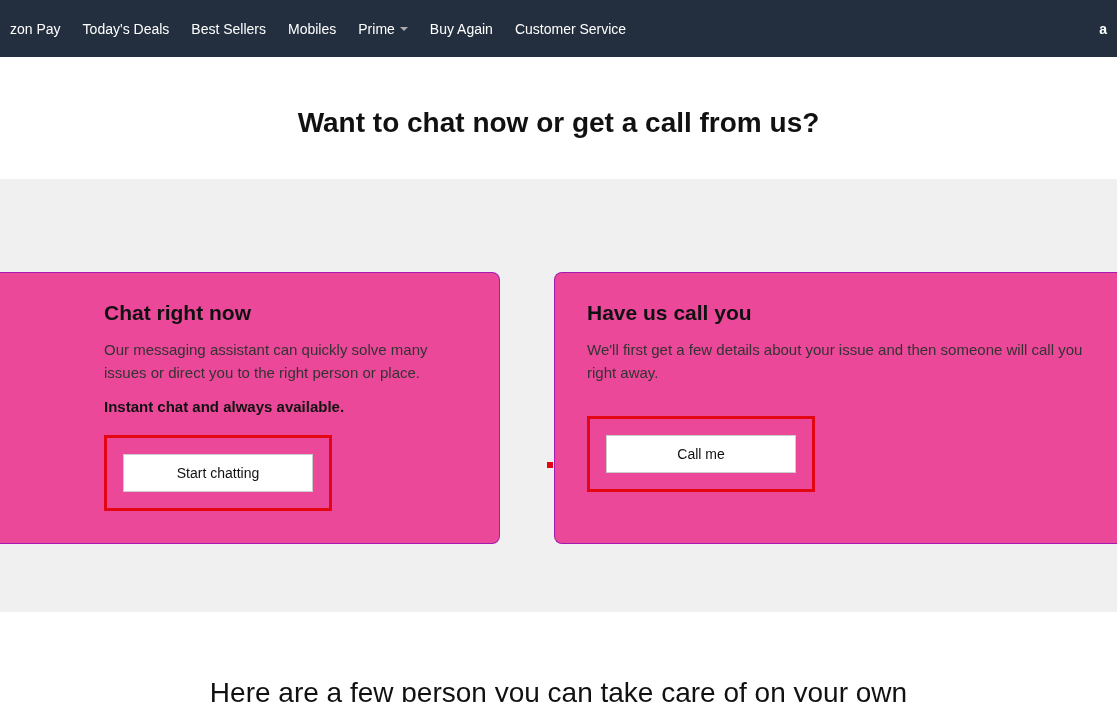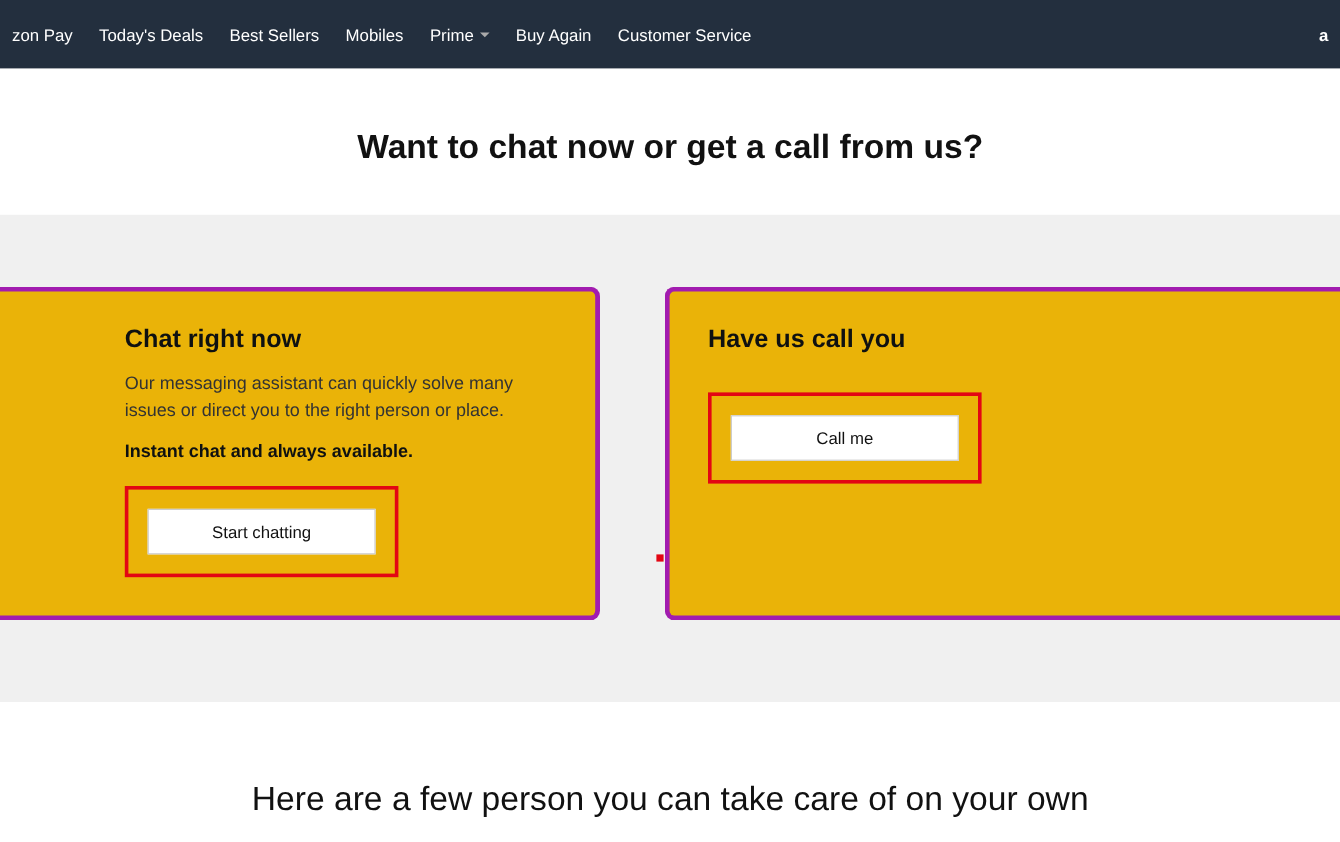--- a/index.html
+++ b/index.html
@@ -62,25 +62,26 @@
     }
     .gray-section {
       background: #f0f0f0;
       padding: 60px 0 68px;
       display: flex;
       justify-content: space-between;
       gap: 0;
       position: relative;
     }
     .card {
-      background: #eab308;
-      border: 4px solid #a21caf;
+      background: #ec4899;
+      border: 1px solid #a21caf;
       border-radius: 8px;
       padding: 28px 32px 32px;
       width: 500px;
+      margin-top: 33px;
     }
     .card-left {
       border-left: none;
       border-top-left-radius: 0;
       border-bottom-left-radius: 0;
       margin-left: 0;
     }
     .card-right {
       border-right: none;
       border-top-right-radius: 0;
@@ -172,20 +173,21 @@
       <span class="action-btn-wrapper">
         <button class="action-btn">Start chatting</button>
       </span>
     </div>
   </div>
 
   <div class="red-dot"></div>
 
   <div class="card card-right">
     <h2 class="card-title">Have us call you</h2>
+    <p class="card-desc">We'll first get a few details about your issue and then someone will call you right away.</p>
     <div style="height:18px"></div>
     <span class="action-btn-wrapper">
       <button class="action-btn">Call me</button>
     </span>
   </div>
 
 </div>
 
 <h2 class="lower-title">Here are a few person you can take care of on your own</h2>
 

